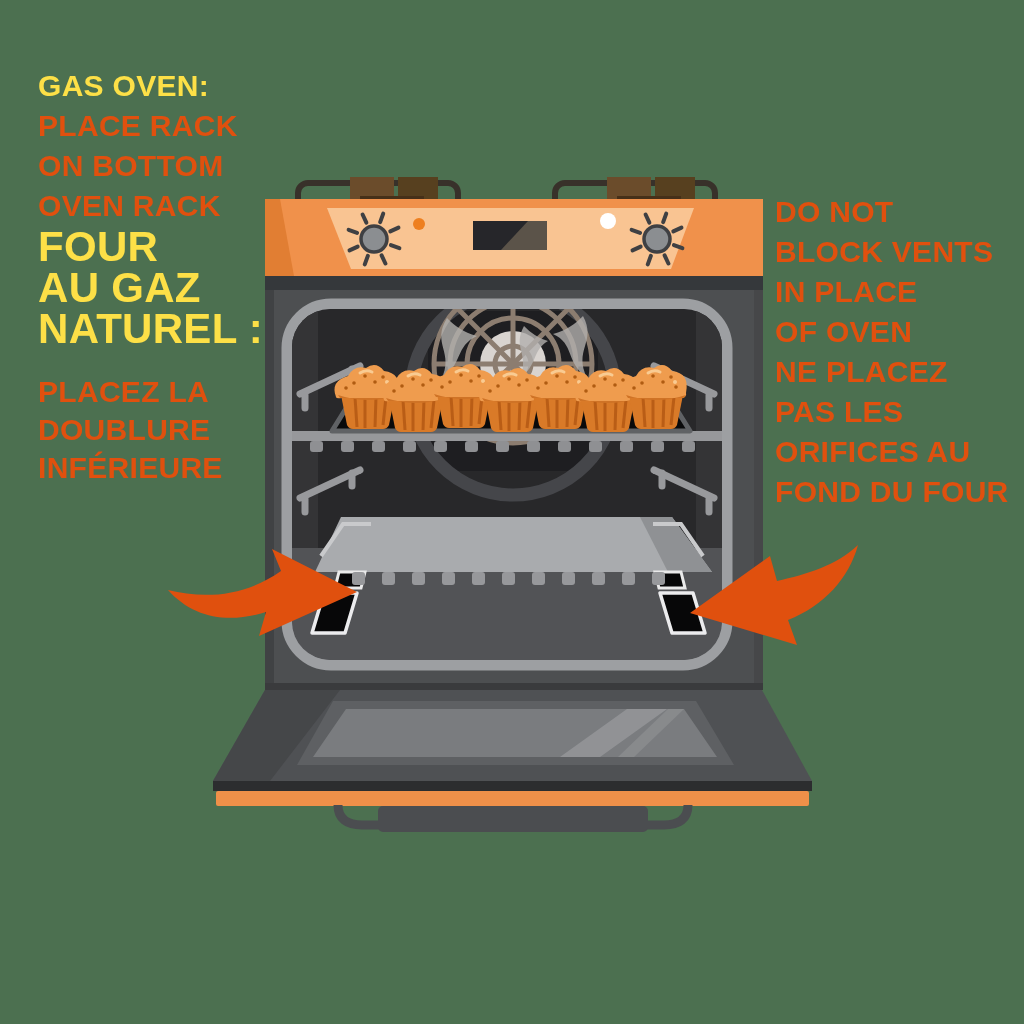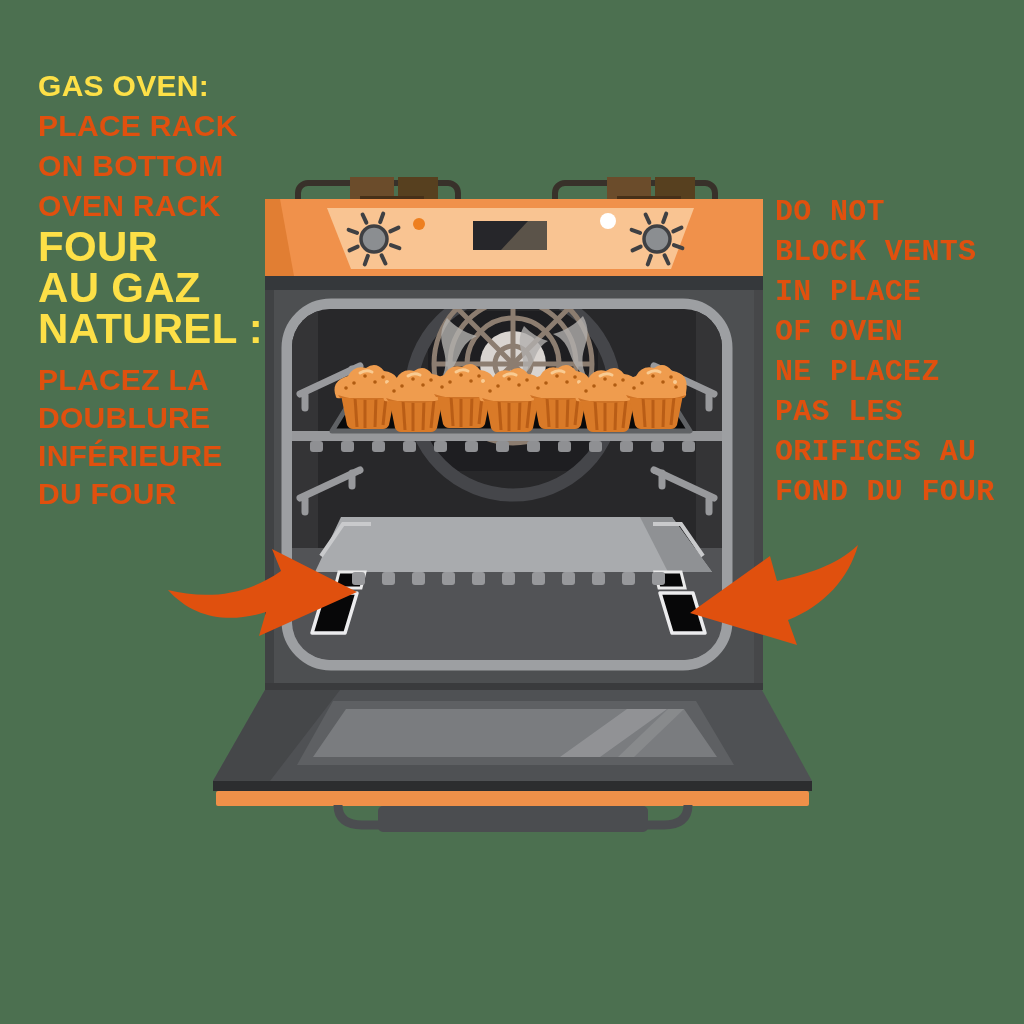--- a/index.html
+++ b/index.html
@@ -7,24 +7,24 @@
     width:1024px;height:1024px;position:relative;overflow:hidden;
     background:#4c7050;
     font-family:"Liberation Sans",sans-serif;
   }
   .txt-block{position:absolute;font-weight:800;letter-spacing:.3px;white-space:nowrap;}
   #left-block{left:38px;top:66px;}
   #right-block{left:775px;top:192px;}
   .t-en{font-size:30px;line-height:40px;}
   .t-fr-dark{font-size:42px;line-height:41px;}
   .t-fr-or{font-size:30px;line-height:38px;}
-  .t-right{font-size:30px;line-height:40px;font-family:Liberation Mono, monospace;}
+  .t-right{font-size:30px;line-height:40px;}
   .dark{color:#fde047;}
   .orange{color:#e0500e;}
-  .gap-top{margin-top:12px;}
+  .gap-top{margin-top:24px;}
   #scene{position:absolute;left:0;top:0;}
 </style>
 </head>
 <body>
 
 <svg id="scene" width="1024" height="1024" viewBox="0 0 1024 1024">
 
   <defs>
     <clipPath id="windowClip">
         <rect x="292" y="309" width="430" height="351" rx="38"></rect>
@@ -226,21 +226,20 @@
   <div class="t-en dark">GAS OVEN:</div>
   <div class="t-en orange">PLACE RACK</div>
   <div class="t-en orange">ON BOTTOM</div>
   <div class="t-en orange">OVEN RACK</div>
   <div class="t-fr-dark dark">FOUR</div>
   <div class="t-fr-dark dark">AU GAZ</div>
   <div class="t-fr-dark dark">NATUREL :</div>
   <div class="t-fr-or orange gap-top">PLACEZ LA</div>
   <div class="t-fr-or orange">DOUBLURE</div>
   <div class="t-fr-or orange">INFÉRIEURE</div>
-  <div class="t-fr-or orange">DU FOUR</div>
 </div>
 
 <div id="right-block" class="txt-block">
   <div class="t-right orange">DO NOT</div>
   <div class="t-right orange">BLOCK VENTS</div>
   <div class="t-right orange">IN PLACE</div>
   <div class="t-right orange">OF OVEN</div>
   <div class="t-right orange">NE PLACEZ</div>
   <div class="t-right orange">PAS LES</div>
   <div class="t-right orange">ORIFICES AU</div>

